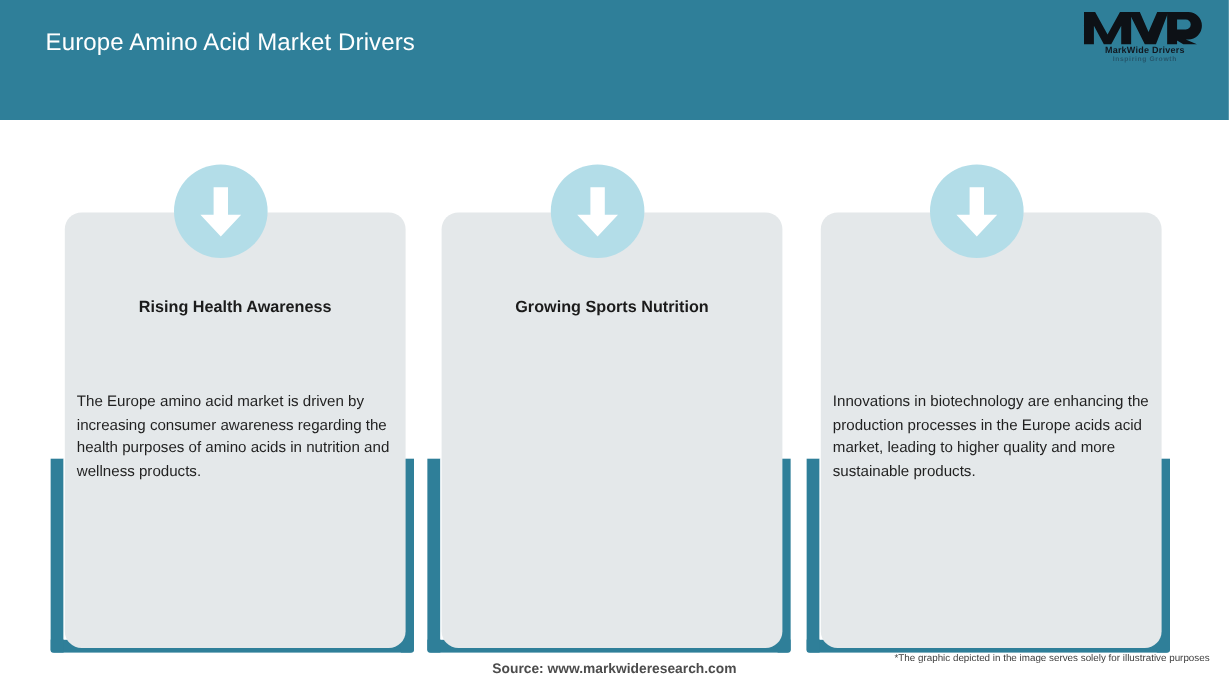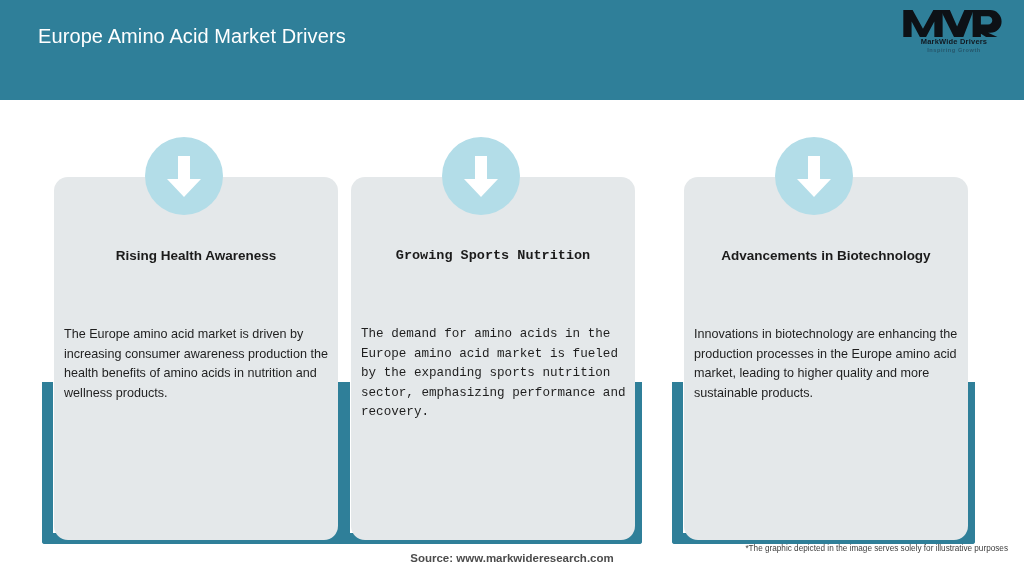--- a/index.html
+++ b/index.html
@@ -74,21 +74,21 @@
     width: 1024px;
     height: 440px;
   }
   .card-unit {
     position: absolute;
     top: 0;
     width: 312px;
     height: 440px;
   }
   .card-unit.u0 { left: 28px; }
-  .card-unit.u1 { left: 325px; font-family: Liberation Mono, monospace; }
+  .card-unit.u1 { left: 342px; }
   .card-unit.u2 { left: 658px; }
 
   
   .bracket {
     position: absolute;
     left: 14px;
     top: 282px;
     width: 303px;
     height: 162px;
     border-left: 11px solid #2f7f99;
@@ -197,43 +197,41 @@
 
   <div class="card-unit u0">
     <div class="bracket"></div>
     <div class="panel"></div>
     <div class="icon-circle">
       <svg width="38" height="44" viewBox="0 0 38 44" xmlns="http://www.w3.org/2000/svg" aria-hidden="true">
         <polygon points="13,2 25,2 25,25 36,25 19,43 2,25 13,25" fill="#ffffff"></polygon>
       </svg>
     </div>
     <div class="card-title">Rising Health Awareness</div>
-    <div class="card-body">The Europe amino acid market is driven by increasing consumer awareness production the health benefits of amino acids in nutrition and wellness products.</div>
+    <div class="card-body">The Europe amino acid market is driven by increasing consumer awareness regarding the health purposes of amino acids in nutrition and wellness products.</div>
   </div>
 
   <div class="card-unit u1">
     <div class="bracket"></div>
     <div class="panel"></div>
     <div class="icon-circle">
       <svg width="38" height="44" viewBox="0 0 38 44" xmlns="http://www.w3.org/2000/svg" aria-hidden="true">
         <polygon points="13,2 25,2 25,25 36,25 19,43 2,25 13,25" fill="#ffffff"></polygon>
       </svg>
     </div>
     <div class="card-title">Growing Sports Nutrition</div>
-    <div class="card-body">The demand for amino acids in the Europe amino acid market is fueled by the expanding sports nutrition sector, emphasizing performance and recovery.</div>
   </div>
 
   <div class="card-unit u2">
     <div class="bracket"></div>
     <div class="panel"></div>
     <div class="icon-circle">
       <svg width="38" height="44" viewBox="0 0 38 44" xmlns="http://www.w3.org/2000/svg" aria-hidden="true">
         <polygon points="13,2 25,2 25,25 36,25 19,43 2,25 13,25" fill="#ffffff"></polygon>
       </svg>
     </div>
-    <div class="card-title">Advancements in Biotechnology</div>
-    <div class="card-body">Innovations in biotechnology are enhancing the production processes in the Europe amino acid market, leading to higher quality and more sustainable products.</div>
+    <div class="card-body">Innovations in biotechnology are enhancing the production processes in the Europe acids acid market, leading to higher quality and more sustainable products.</div>
   </div>
 
 </div>
 
 <div class="footer-source">Source: www.markwideresearch.com</div>
 <div class="footer-note">*The graphic depicted in the image serves solely for illustrative purposes</div>
 
 </body></html>

